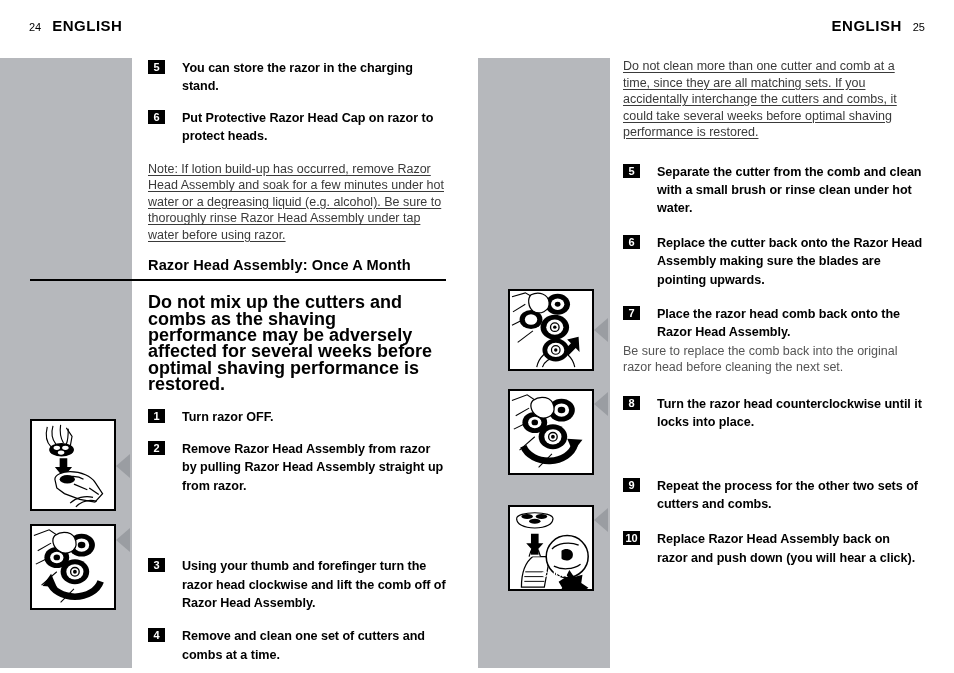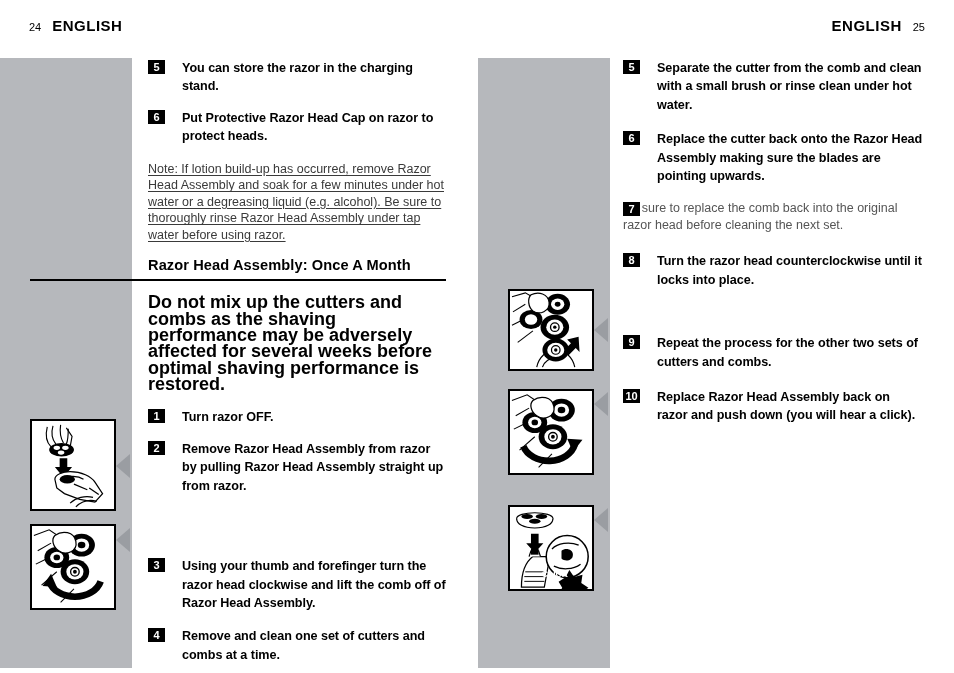--- a/index.html
+++ b/index.html
@@ -131,33 +131,35 @@
     </div>
 
     <div class="step">
       <span class="num">4</span>
       <span class="txt">Remove and clean one set of cutters and combs at a time.</span>
     </div>
   </div>
 
   <div class="col r">
 
+    <div class="note" style="margin-bottom:21px;">Do not clean more than one cutter and comb at a time, since they are all matching sets.  If you accidentally interchange the cutters and combs, it could take several weeks before optimal shaving performance is restored.</div>
 
     <div class="step" style="margin-bottom:16px;">
       <span class="num">5</span>
       <span class="txt">Separate the cutter from the comb and clean with a small brush or rinse clean under hot water.</span>
     </div>
 
     <div class="step" style="margin-bottom:16px;">
       <span class="num">6</span>
       <span class="txt">Replace the cutter back onto the Razor Head Assembly making sure the blades are pointing upwards.</span>
     </div>
 
     <div class="step" style="margin-bottom:2px;">
       <span class="num">7</span>
+      <span class="txt">Place the razor head comb back onto the Razor Head Assembly.</span>
     </div>
 
     <div class="subnote" style="margin-bottom:18px;">Be sure to replace the comb back into the original razor head before cleaning the next set.</div>
 
     <div class="step" style="margin-bottom:45px;">
       <span class="num">8</span>
       <span class="txt">Turn the razor head counterclockwise until it locks into place.</span>
     </div>
 
     <div class="step" style="margin-bottom:17px;">

